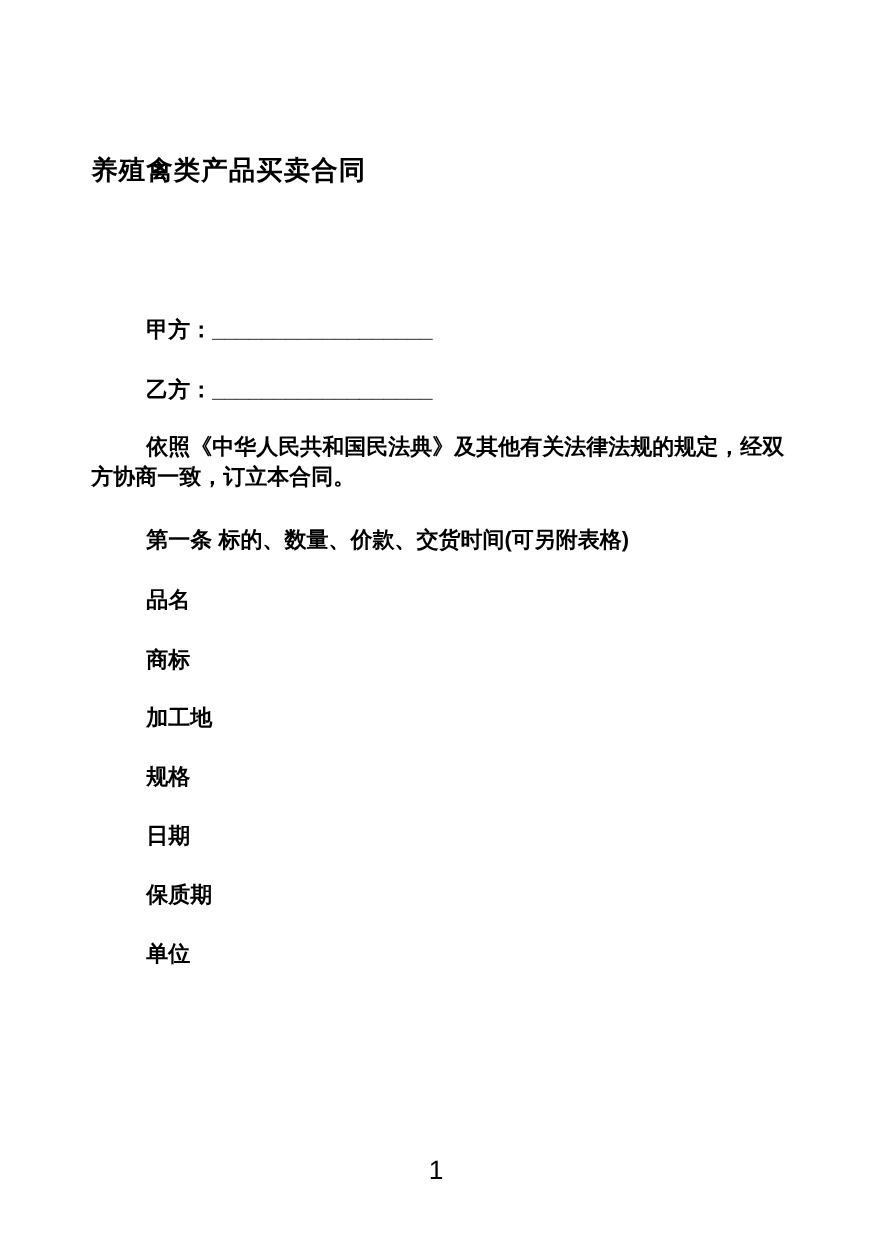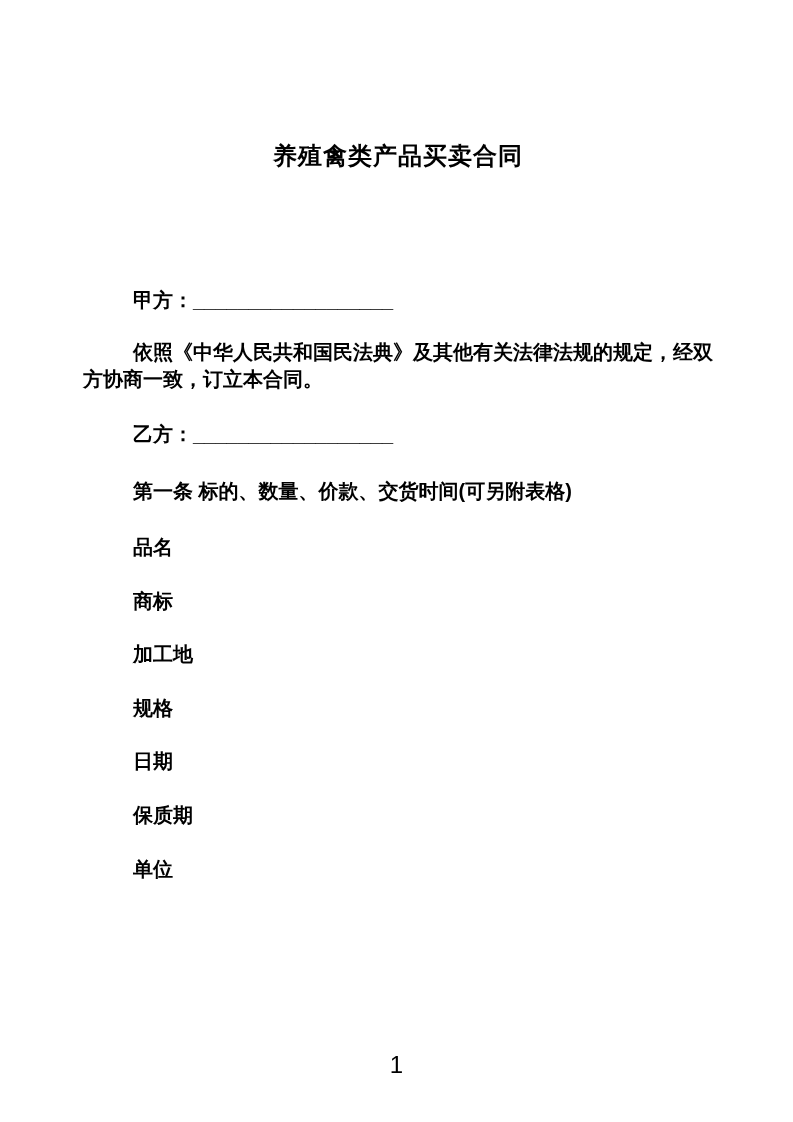--- a/index.html
+++ b/index.html
@@ -19,37 +19,36 @@
     height: 1122px;
     box-sizing: border-box;
     padding: 0 80px 0 83px;
     background: #ffffff;
     overflow: hidden;
   }
   .doc-title {
     font-size: 24px;
     font-weight: 700;
     line-height: 35px;
-    text-align: center;
     margin: 138px 0 0 0;
     letter-spacing: 1px;
   }
   .line {
     font-size: 20px;
     font-weight: 700;
     line-height: 27px;
     margin: 0;
     text-indent: 50px;
     white-space: normal;
   }
   .party-a   { margin-top: 114px; }
   .party-b   { margin-top: 28px; }
   .preamble  { margin-top: 25px; text-align: justify; }
   .article-heading { margin-top: 30px; }
-  .field       { margin-top: 26.6px; }
+  .field       { margin-top: 26.6px; font-family: Liberation Mono, monospace; }
   .field-first { margin-top: 29px; }
   .blank {
     letter-spacing: 0;
     font-weight: 700;
   }
   .page-number {
     position: absolute;
     left: 0;
     right: 0;
     bottom: 43px;
@@ -61,23 +60,23 @@
 </style>
 </head>
 <body>
 
 <div class="page">
 
   <h1 class="doc-title">养殖禽类产品买卖合同</h1>
 
   <p class="line party-a"><span>甲方：</span><span class="blank">__________________</span></p>
 
+  <p class="line party-b"><span>乙方：</span><span class="blank">__________________</span></p>
+
   <p class="line preamble">依照《中华人民共和国民法典》及其他有关法律法规的规定，经双方协商一致，订立本合同。</p>
-
-  <p class="line party-b"><span>乙方：</span><span class="blank">__________________</span></p>
 
   <p class="line article-heading">第一条 标的、数量、价款、交货时间(可另附表格)</p>
 
   <p class="line field field-first">品名</p>
 
 
   <p class="line field">商标</p>
 
   <p class="line field">加工地</p>
 

